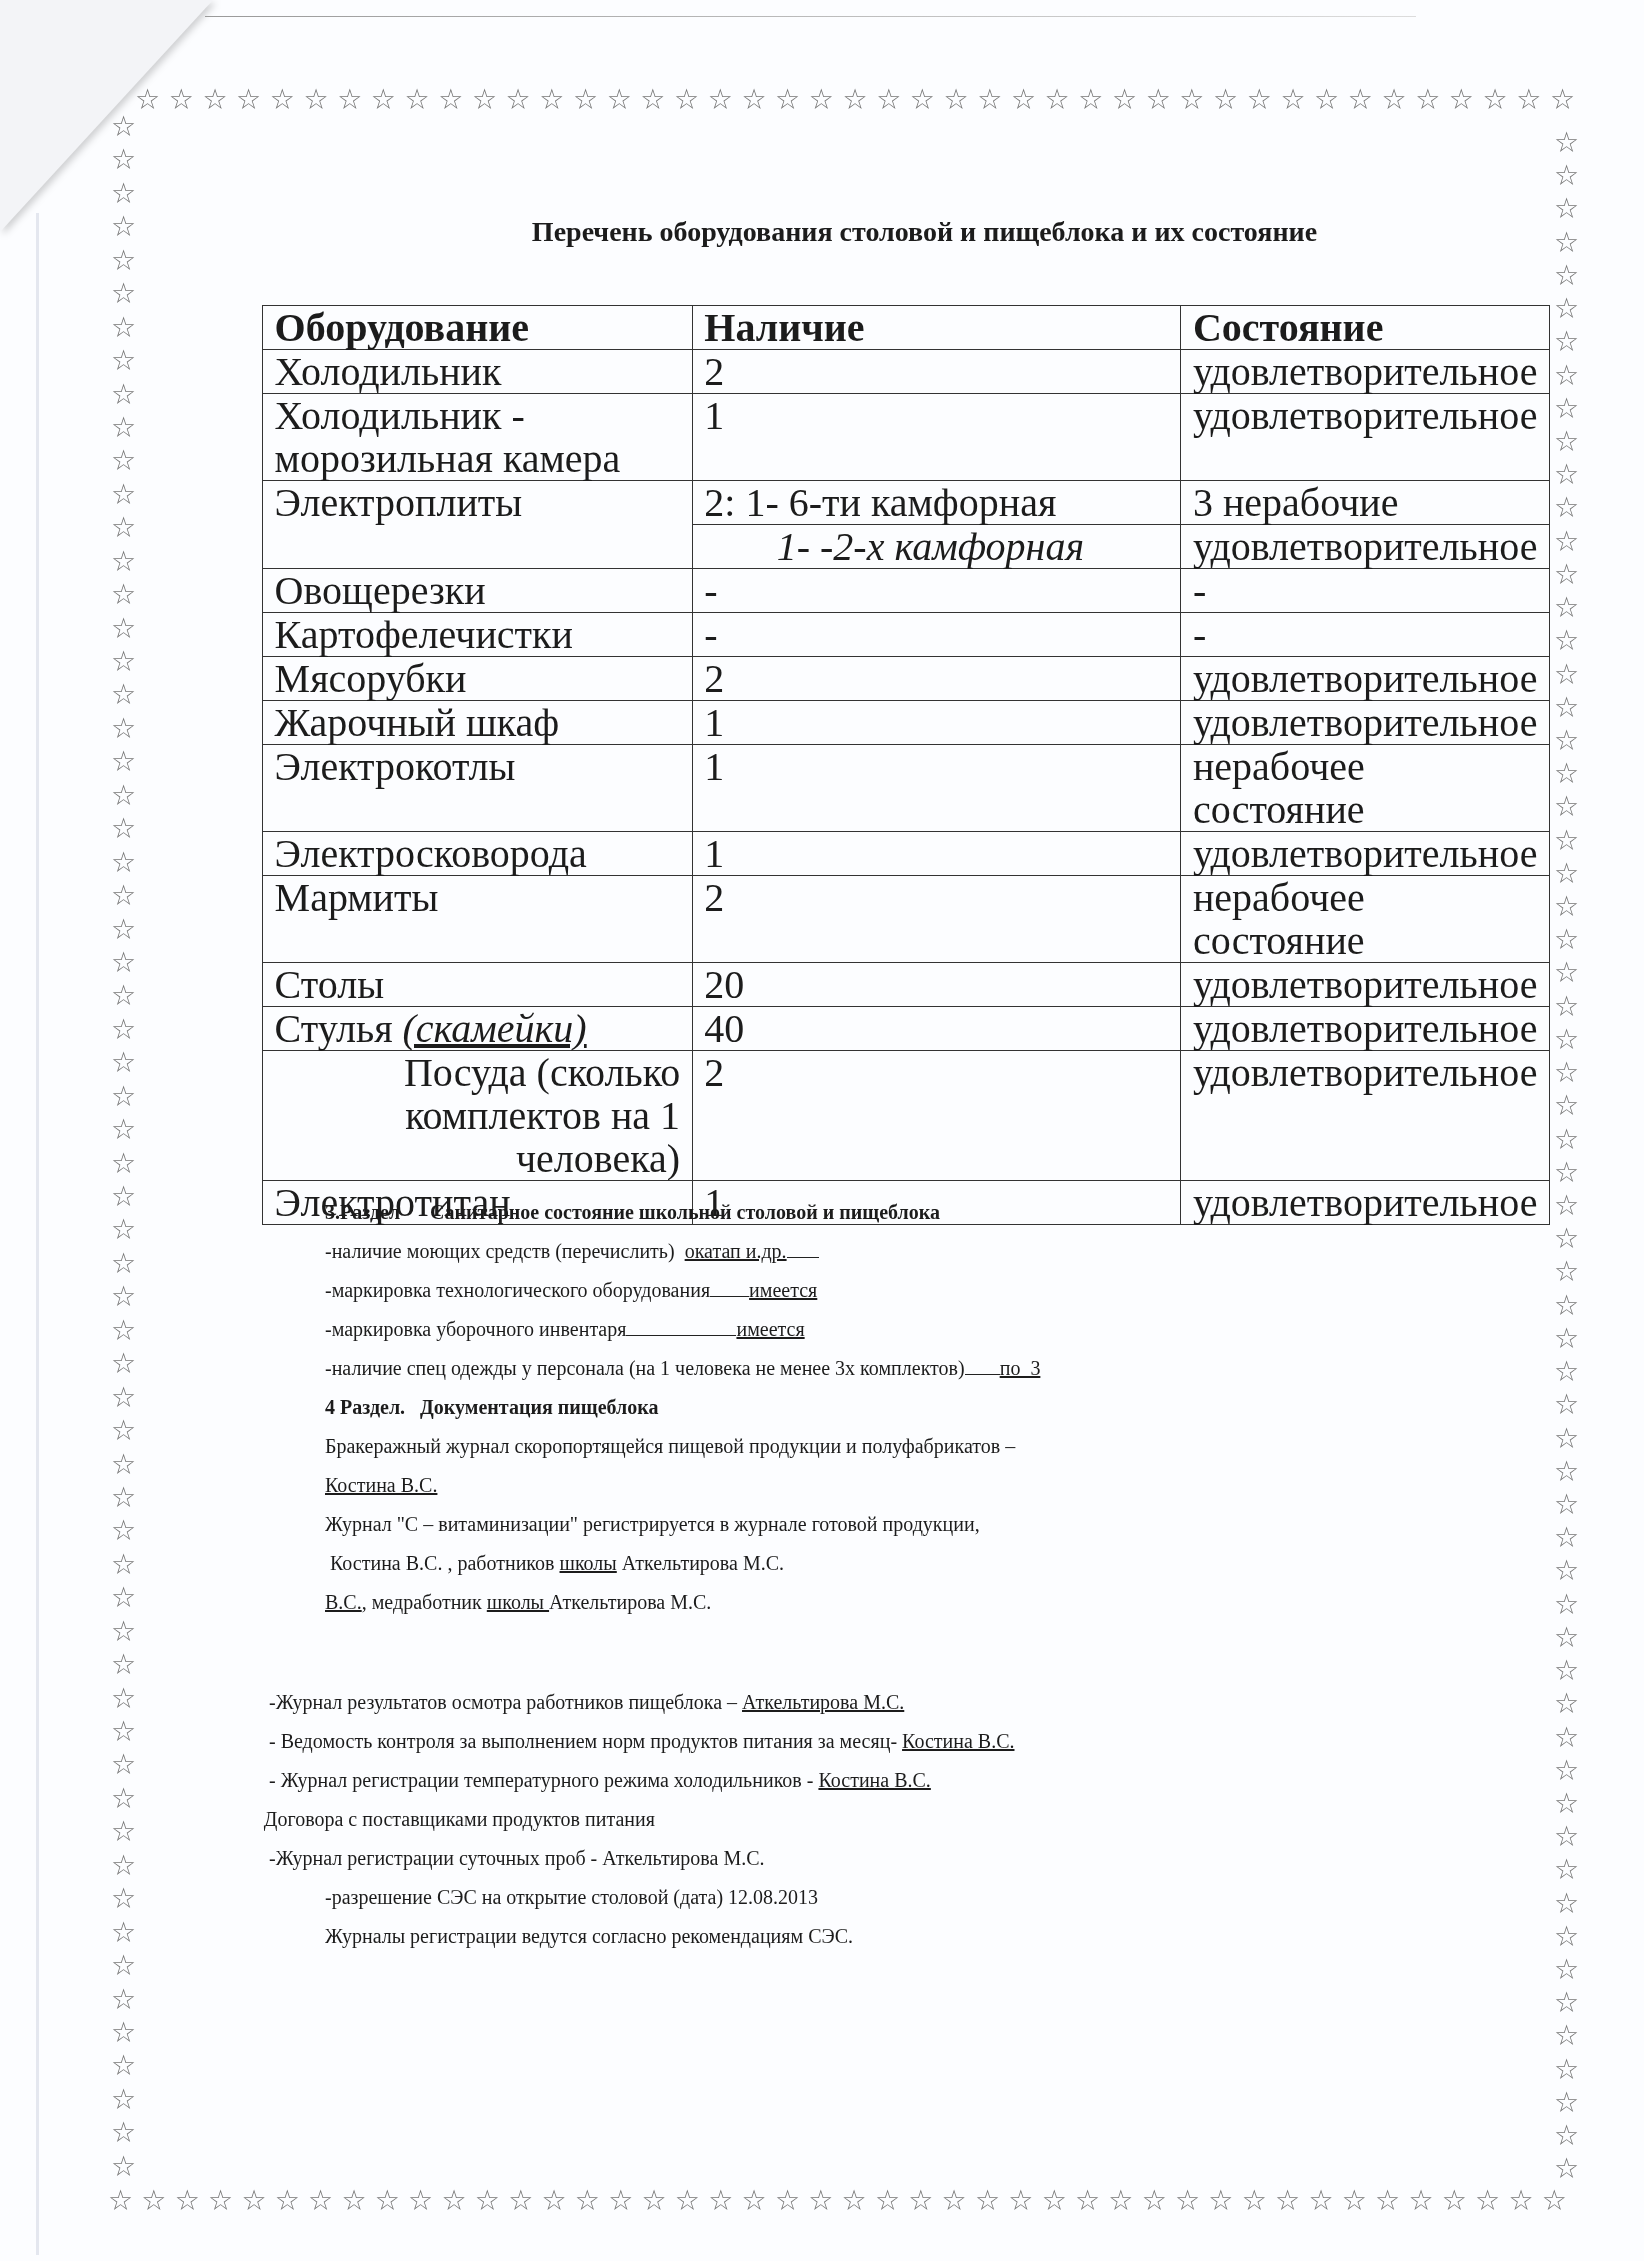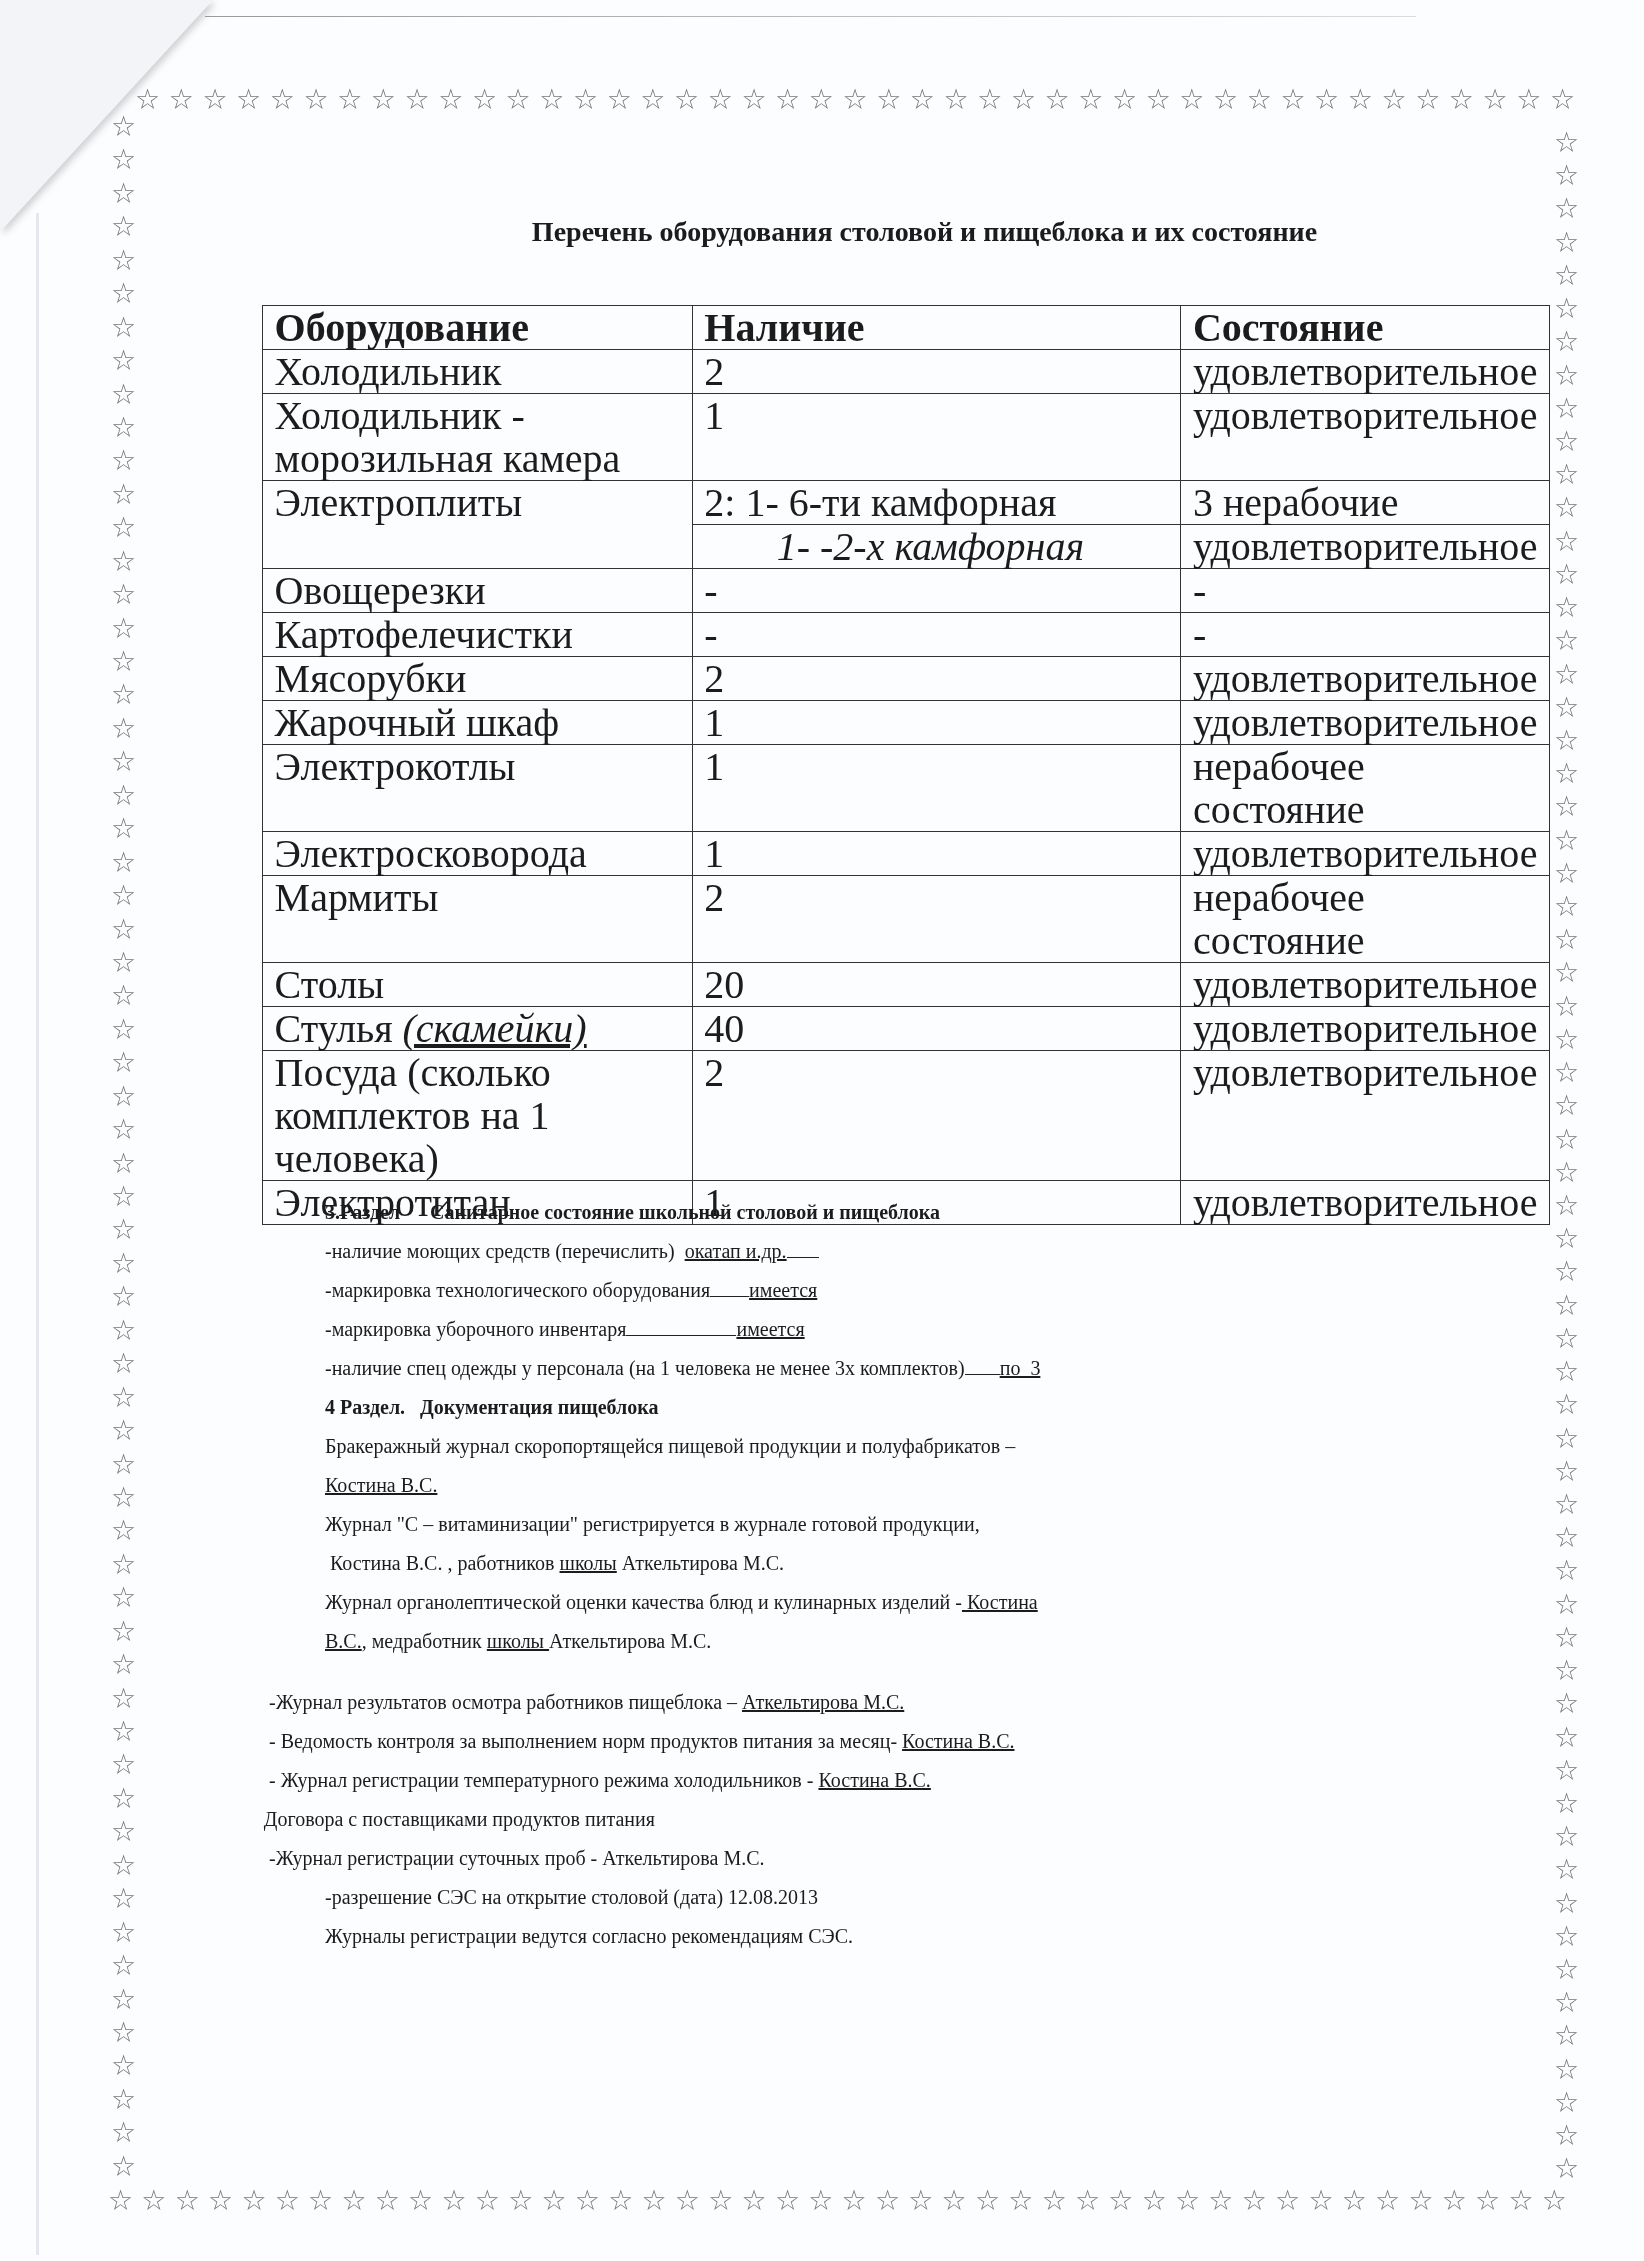--- a/index.html
+++ b/index.html
@@ -345,21 +345,21 @@
     <td class="c1">Столы</td>
     <td class="c2">20</td>
     <td class="c3 bottom">удовлетворительное</td>
   </tr>
   <tr>
     <td class="c1"><span>Стулья</span> <span class="ital">(скамейки)</span></td>
     <td class="c2">40</td>
     <td class="c3 bottom">удовлетворительное</td>
   </tr>
   <tr>
-    <td class="c1" style="height:128px;">Посуда (сколько комплектов на 1 человека)</td>
+    <td class="c1" style="height:128px;text-align:right;">Посуда (сколько комплектов на 1 человека)</td>
     <td class="c2">2</td>
     <td class="c3">удовлетворительное</td>
   </tr>
   <tr>
     <td class="c1">Электротитан</td>
     <td class="c2">1</td>
     <td class="c3 bottom">удовлетворительное</td>
   </tr>
 </tbody>
   </table>
@@ -380,21 +380,20 @@
   <div class="line">
     <span>-наличие спец одежды у персонала (на 1 человека не менее 3х комплектов)</span><span class="blank" style="width:35px"></span><span class="u" style="white-space:pre">по  3</span>
   </div>
   <div class="line b">
     <span>4 Раздел.</span>&nbsp;&nbsp;&nbsp;<span>Документация пищеблока</span>
   </div>
   <div class="line"><span>Бракеражный журнал скоропортящейся пищевой продукции и полуфабрикатов –</span></div>
   <div class="line"><span class="u">Костина В.С.</span></div>
   <div class="line"><span>Журнал "С – витаминизации" регистрируется в журнале готовой продукции,</span></div>
   <div class="line">&nbsp;<span style="white-space:pre">Костина В.С. , работников </span><span class="u">школы</span><span style="white-space:pre"> Аткельтирова М.С.</span></div>
-  <div class="line"><span>Журнал органолептической оценки качества блюд и кулинарных изделий -</span><span class="u" style="white-space:pre"> Костина</span></div>
   <div class="line"><span class="u">В.С.</span><span style="white-space:pre">, медработник </span><span class="u" style="white-space:pre">школы </span><span>Аткельтирова М.С.</span></div>
 </div>
 
 <div class="body-text" style="left:269px; top:1683px;">
   <div class="line"><span style="white-space:pre">-Журнал результатов осмотра работников пищеблока – </span><span class="u">Аткельтирова М.С.</span></div>
   <div class="line"><span style="white-space:pre">- Ведомость контроля за выполнением норм продуктов питания за месяц- </span><span class="u">Костина В.С.</span></div>
   <div class="line"><span style="white-space:pre">- Журнал регистрации температурного режима холодильников - </span><span class="u">Костина В.С.</span></div>
   <div class="line" style="margin-left:-5.2px"><span>Договора с поставщиками продуктов питания</span></div>
   <div class="line"><span>-Журнал регистрации суточных проб - Аткельтирова М.С.</span></div>
   <div class="line" style="margin-left:56px"><span>-разрешение СЭС на открытие столовой (дата) 12.08.2013</span></div>

